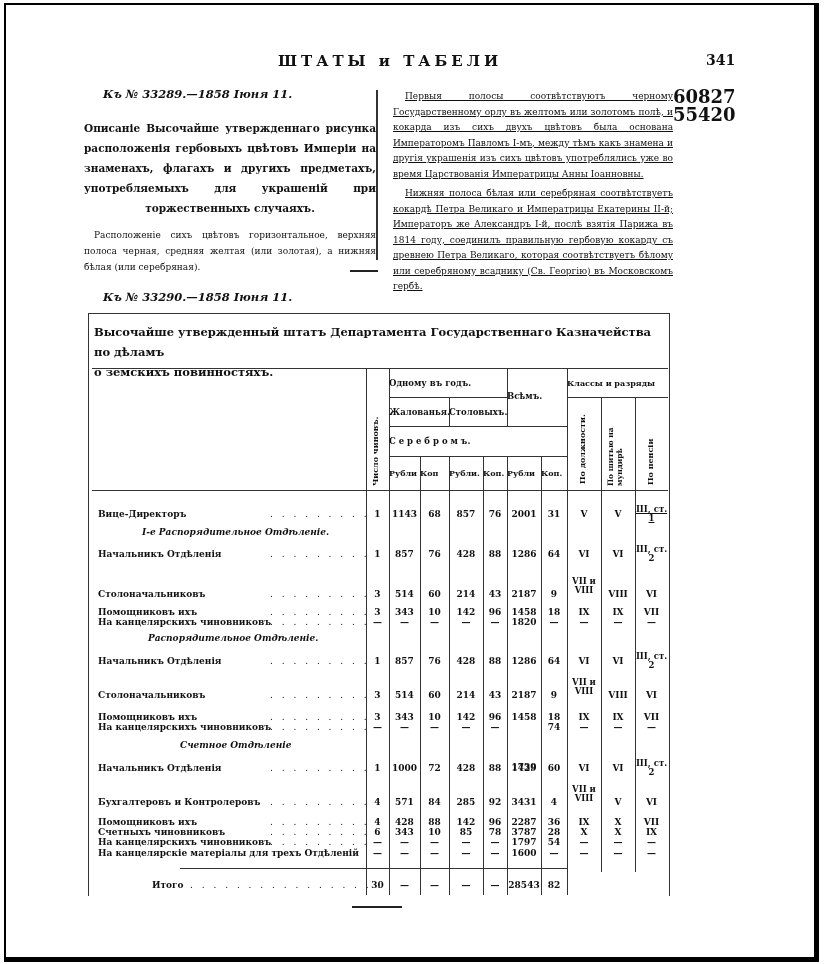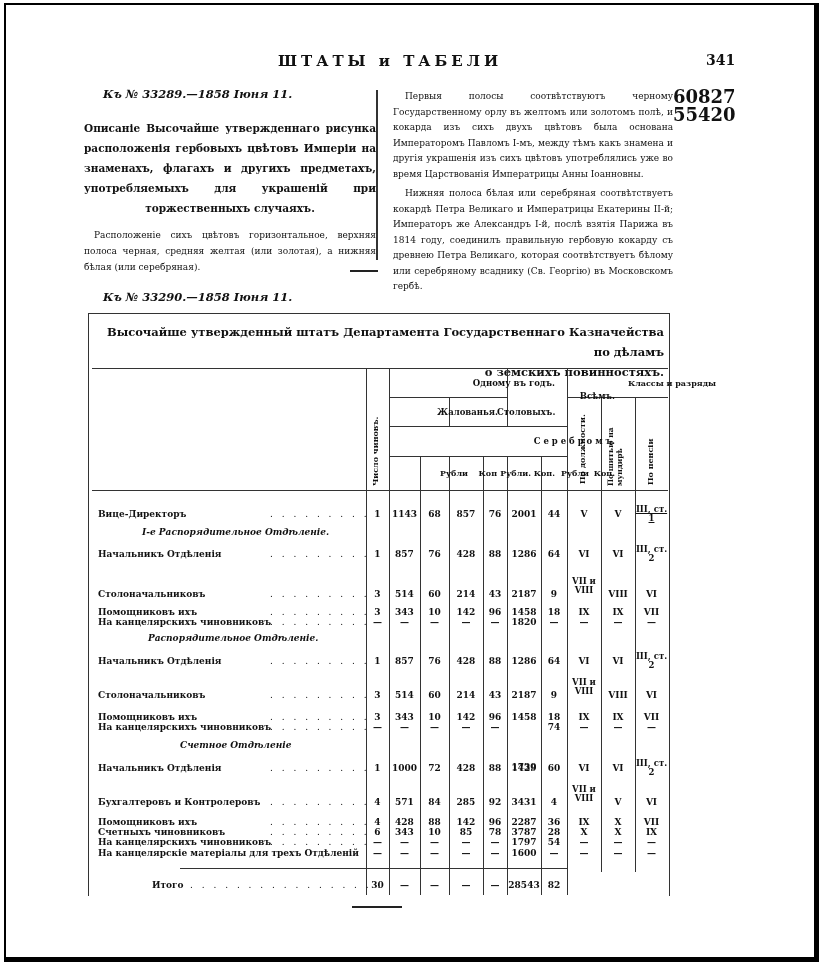--- a/index.html
+++ b/index.html
@@ -13,31 +13,31 @@
   .hdr-page { position:absolute; left:706px; top:52px; font-size:14px; font-weight:bold; }
   .law-ref { position:absolute; font-size:11.5px; font-style:italic; font-weight:bold; }
   .law-ref.a { left:103px; top:87px; }
   .law-ref.b { left:103px; top:290px; }
   .col-left { position:absolute; left:84px; top:118px; width:292px; }
   .desc-title { font-size:10.5px; font-weight:bold; text-align:justify; line-height:20px;
                 text-align-last:center; }
   .desc-body { margin-top:9px; font-size:9px; line-height:16px; text-align:justify; text-indent:10px; }
   .vrule { position:absolute; left:376px; top:90px; width:2px; height:170px; background:#333; }
   .col-right { position:absolute; left:393px; top:89px; width:280px; font-size:9px;
-               line-height:15.5px; text-align:justify; }
+               line-height:15.5px; text-align:justify;text-decoration:underline; }
   .col-right p { margin:0 0 4px 0; text-indent:12px; }
   .nums { position:absolute; left:673px; top:88px; font-size:18px; font-weight:bold; line-height:18px; }
   .sep { position:absolute; height:1.5px; background:#222; }
   .table-box { position:absolute; left:88px; top:313px; width:580px; height:582px;
                border-left:1.5px solid #333; border-right:1.5px solid #333; border-top:1.5px solid #333; }
-  .table-title { position:absolute; left:94px; top:322px; width:570px; text-align:right;
+  .table-title { position:absolute; left:94px; top:322px; width:570px; text-align:left;
                  font-size:11.5px; font-weight:bold; line-height:20px; }
   .hline { position:absolute; background:#333; height:1.2px; }
   .vline { position:absolute; background:#333; width:1.2px; }
-  .hcell { position:absolute; font-size:8.5px; font-weight:bold; text-align:right; white-space:nowrap;padding-left:48px; }
+  .hcell { position:absolute; font-size:8.5px; font-weight:bold; text-align:left; white-space:nowrap; }
   .vtext { position:absolute; font-size:8px; font-weight:bold; writing-mode:vertical-rl;
            transform:rotate(180deg); white-space:nowrap; }
   .rowlabel { position:absolute; left:98px; font-size:9px; font-weight:bold; white-space:nowrap; }
   .dots { letter-spacing:3px; }
   .section { position:absolute; font-size:9px; font-style:italic; font-weight:bold; }
   .cell { position:absolute; font-size:9px; font-weight:bold; text-align:center; white-space:nowrap; }
   .rank { line-height:9px; font-size:8.5px; }
 </style>
 </head>
 <body>
@@ -120,21 +120,21 @@
 
 <div id="rows">
     <div class="rowlabel" style="top: 509px;">Вице-Директоръ</div>
     <div class="rowlabel dots" style="top: 509px; left: 270px; font-weight: normal;">. . . . . . . . .</div>
     <div class="cell" style="left: 366px; width: 23px; top: 509px;">1</div>
     <div class="cell" style="left: 389px; width: 31px; top: 509px;">1143</div>
     <div class="cell" style="left: 420px; width: 29px; top: 509px;">68</div>
     <div class="cell" style="left: 449px; width: 34px; top: 509px;">857</div>
     <div class="cell" style="left: 483px; width: 24px; top: 509px;">76</div>
     <div class="cell" style="left: 507px; width: 34px; top: 509px;">2001</div>
-    <div class="cell" style="left: 541px; width: 26px; top: 509px;">44</div>
+    <div class="cell" style="left: 541px; width: 26px; top: 509px;">31</div>
     <div class="cell" style="left: 567px; width: 34px; top: 509px;">V</div>
     <div class="cell" style="left: 601px; width: 34px; top: 509px;">V</div>
     <div class="cell rank" style="left: 635px; width: 33px; top: 505px; white-space: normal; text-decoration: underline;">III, ст. 1</div>
     <div class="rowlabel" style="top: 549px;">Начальникъ Отдѣленія</div>
     <div class="rowlabel dots" style="top: 549px; left: 270px; font-weight: normal;">. . . . . . . . .</div>
     <div class="cell" style="left: 366px; width: 23px; top: 549px;">1</div>
     <div class="cell" style="left: 389px; width: 31px; top: 549px;">857</div>
     <div class="cell" style="left: 420px; width: 29px; top: 549px;">76</div>
     <div class="cell" style="left: 449px; width: 34px; top: 549px;">428</div>
     <div class="cell" style="left: 483px; width: 24px; top: 549px;">88</div>

